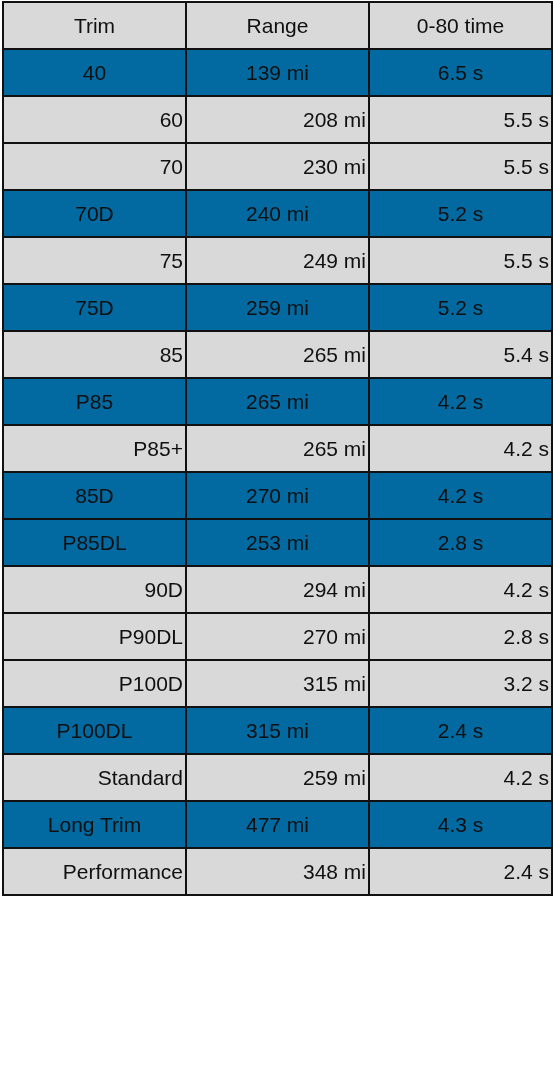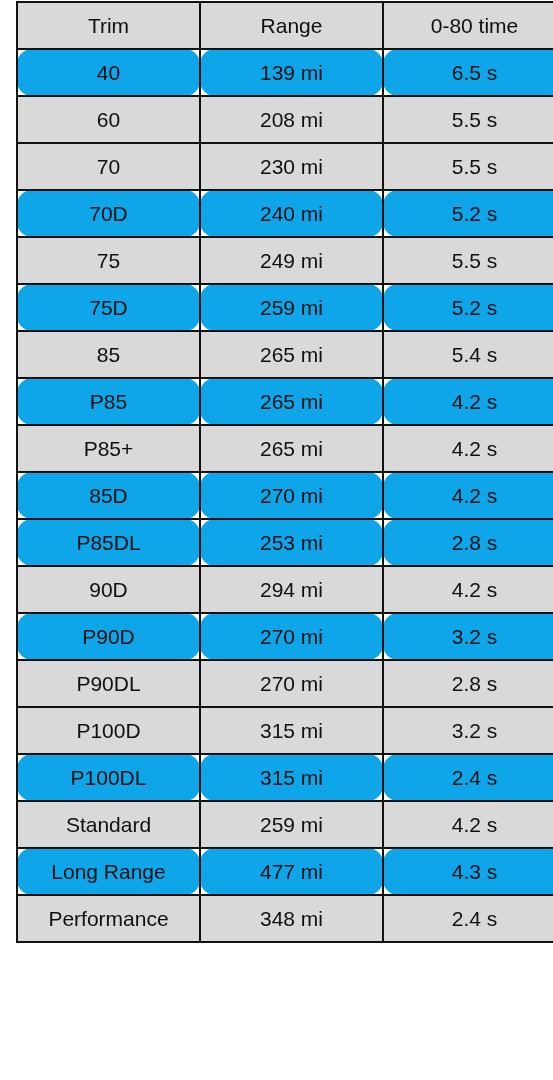--- a/index.html
+++ b/index.html
@@ -10,21 +10,21 @@
   body {
     width: 553px;
     height: 1080px;
     overflow: hidden;
     font-family: "Liberation Sans", sans-serif;
   }
   #table-wrap {
     width: 553px;
     height: 1045px;
     box-sizing: border-box;
-    padding: 1px 2px 0 16px;
+    padding: 1px 2px 0 2px;
     overflow: hidden;
   }
   table.spec-table {
     width: 549px;
     border-collapse: collapse;
     table-layout: fixed;
     border: 2px solid #111111;
   }
   table.spec-table col.col-trim  { width: 183px; }
   table.spec-table col.col-range { width: 183px; }
@@ -45,25 +45,25 @@
     white-space: nowrap;
     overflow: hidden;
   }
   table.spec-table th:last-child,
   table.spec-table td:last-child {
     border-right: none;
   }
   tr.row-shaded th,
   tr.row-shaded td {
     background: #d9d9d9;
+    text-align: right;
   }
   tr.row-plain th,
   tr.row-plain td {
-    background: #0ea5e9;
-    border-radius: 15px;
+    background: #0369a1;
   }
   tr.header-row th {
     background: #d9d9d9;
     font-weight: normal;
   }
 </style>
 </head>
 <body>
 
 <div id="table-wrap">
@@ -134,25 +134,20 @@
         <tr class="row-plain">
           <td>P85DL</td>
           <td>253 mi</td>
           <td>2.8 s</td>
         </tr>
         <tr class="row-shaded">
           <td>90D</td>
           <td>294 mi</td>
           <td>4.2 s</td>
         </tr>
-        <tr class="row-plain">
-          <td>P90D</td>
-          <td>270 mi</td>
-          <td>3.2 s</td>
-        </tr>
         <tr class="row-shaded">
           <td>P90DL</td>
           <td>270 mi</td>
           <td>2.8 s</td>
         </tr>
         <tr class="row-shaded">
           <td>P100D</td>
           <td>315 mi</td>
           <td>3.2 s</td>
         </tr>
@@ -160,21 +155,21 @@
           <td>P100DL</td>
           <td>315 mi</td>
           <td>2.4 s</td>
         </tr>
         <tr class="row-shaded">
           <td>Standard</td>
           <td>259 mi</td>
           <td>4.2 s</td>
         </tr>
         <tr class="row-plain">
-          <td>Long Range</td>
+          <td>Long Trim</td>
           <td>477 mi</td>
           <td>4.3 s</td>
         </tr>
         <tr class="row-shaded">
           <td>Performance</td>
           <td>348 mi</td>
           <td>2.4 s</td>
         </tr>
       </tbody>
   </table>

